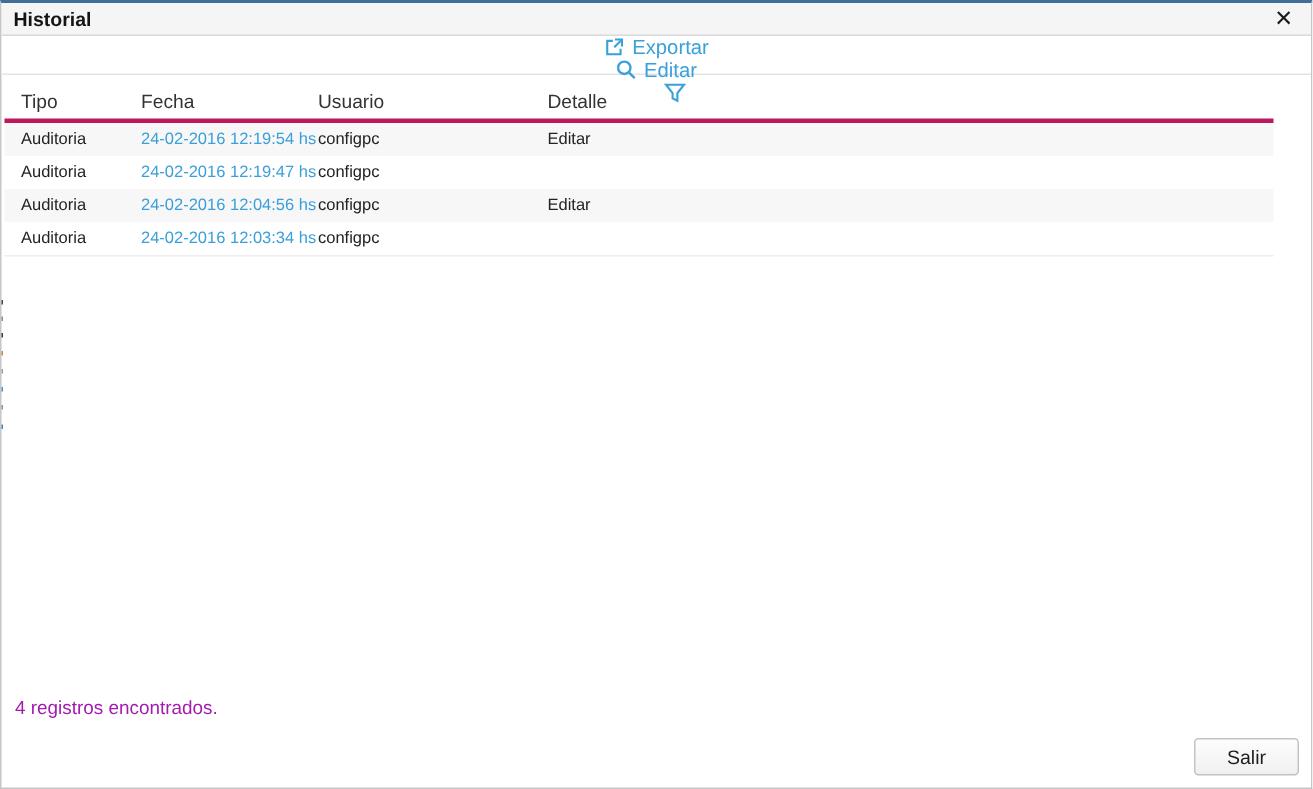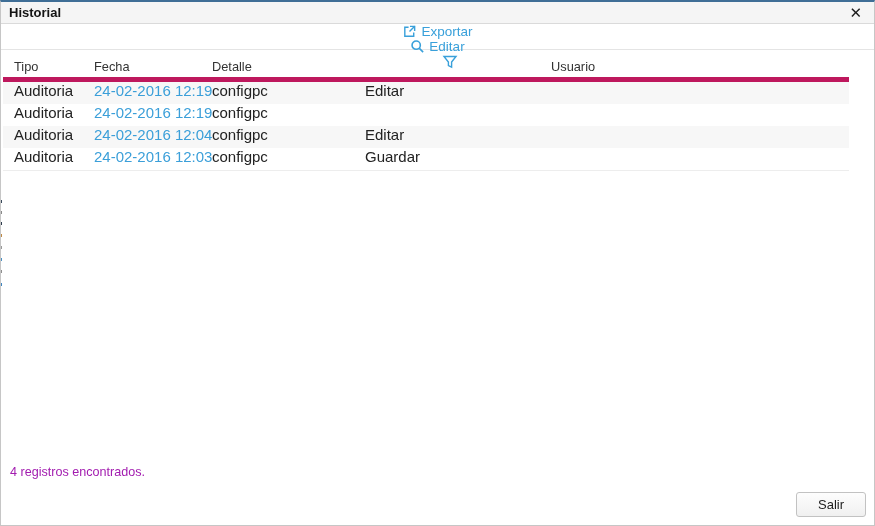--- a/index.html
+++ b/index.html
@@ -55,27 +55,27 @@
     background:#d8d8d8;
     margin:0 14px;
   }
   .funnel-btn { margin-left:24px; }
 
   
   .grid { margin-left:2px; width:846px; padding-top:6px; }
   .grid-header {
     display:flex; align-items:center;
     height:26px;
-    border-bottom:5px solid #be185d;
+    border-bottom:3px solid #be185d;
     font-size:12.8px; color:#333;
   }
   .grid-row {
-    display:flex; align-items:flex-start;
+    display:flex; align-items:center;
     height:22px;
-    font-size:15px; color:#222;
+    font-size:11px; color:#222;
     cursor:default;
   }
   .grid-body .grid-row:nth-child(odd) { background:#f7f7f7; }
   .grid-body { border-bottom:1px solid #ededed; }
   .cell { white-space:nowrap; overflow:hidden; }
   .c1 { width:91px; padding-left:11px; }
   .c2 { width:118px; }
   .c3 { width:153px; }
   .c4 { width:339px; }
   .c5 { flex:1; }
@@ -152,22 +152,22 @@
           <path d="M2 2.5 H14 L9.6 8 V13.2 L6.4 11.6 V8 Z"></path>
         </svg>
       </span>
     </div>
   </div>
 
   <div class="grid">
     <div class="grid-header">
       <div class="cell c1">Tipo</div>
       <div class="cell c2">Fecha</div>
+      <div class="cell c3">Usuario</div>
       <div class="cell c4">Detalle</div>
-      <div class="cell c3">Usuario</div>
     </div>
 
     <div class="grid-body">
       <div class="grid-row">
         <div class="cell c1">Auditoria</div>
         <div class="cell c2"><span class="date-link">24-02-2016 12:19:54 hs</span></div>
         <div class="cell c3">configpc</div>
         <div class="cell c4">Editar</div>
         <div class="cell c5"></div>
       </div>
@@ -181,21 +181,20 @@
         <div class="cell c1">Auditoria</div>
         <div class="cell c2"><span class="date-link">24-02-2016 12:04:56 hs</span></div>
         <div class="cell c3">configpc</div>
         <div class="cell c4">Editar</div>
         <div class="cell c5"></div>
       </div>
       <div class="grid-row">
         <div class="cell c1">Auditoria</div>
         <div class="cell c2"><span class="date-link">24-02-2016 12:03:34 hs</span></div>
         <div class="cell c3">configpc</div>
-        <div class="cell c4">Guardar</div>
         <div class="cell c5"></div>
       </div>
     </div>
   </div>
 
   <div class="status">4 registros encontrados.</div>
 
   <button class="exit-btn">Salir</button>
 
   <div class="edge-artifacts">

